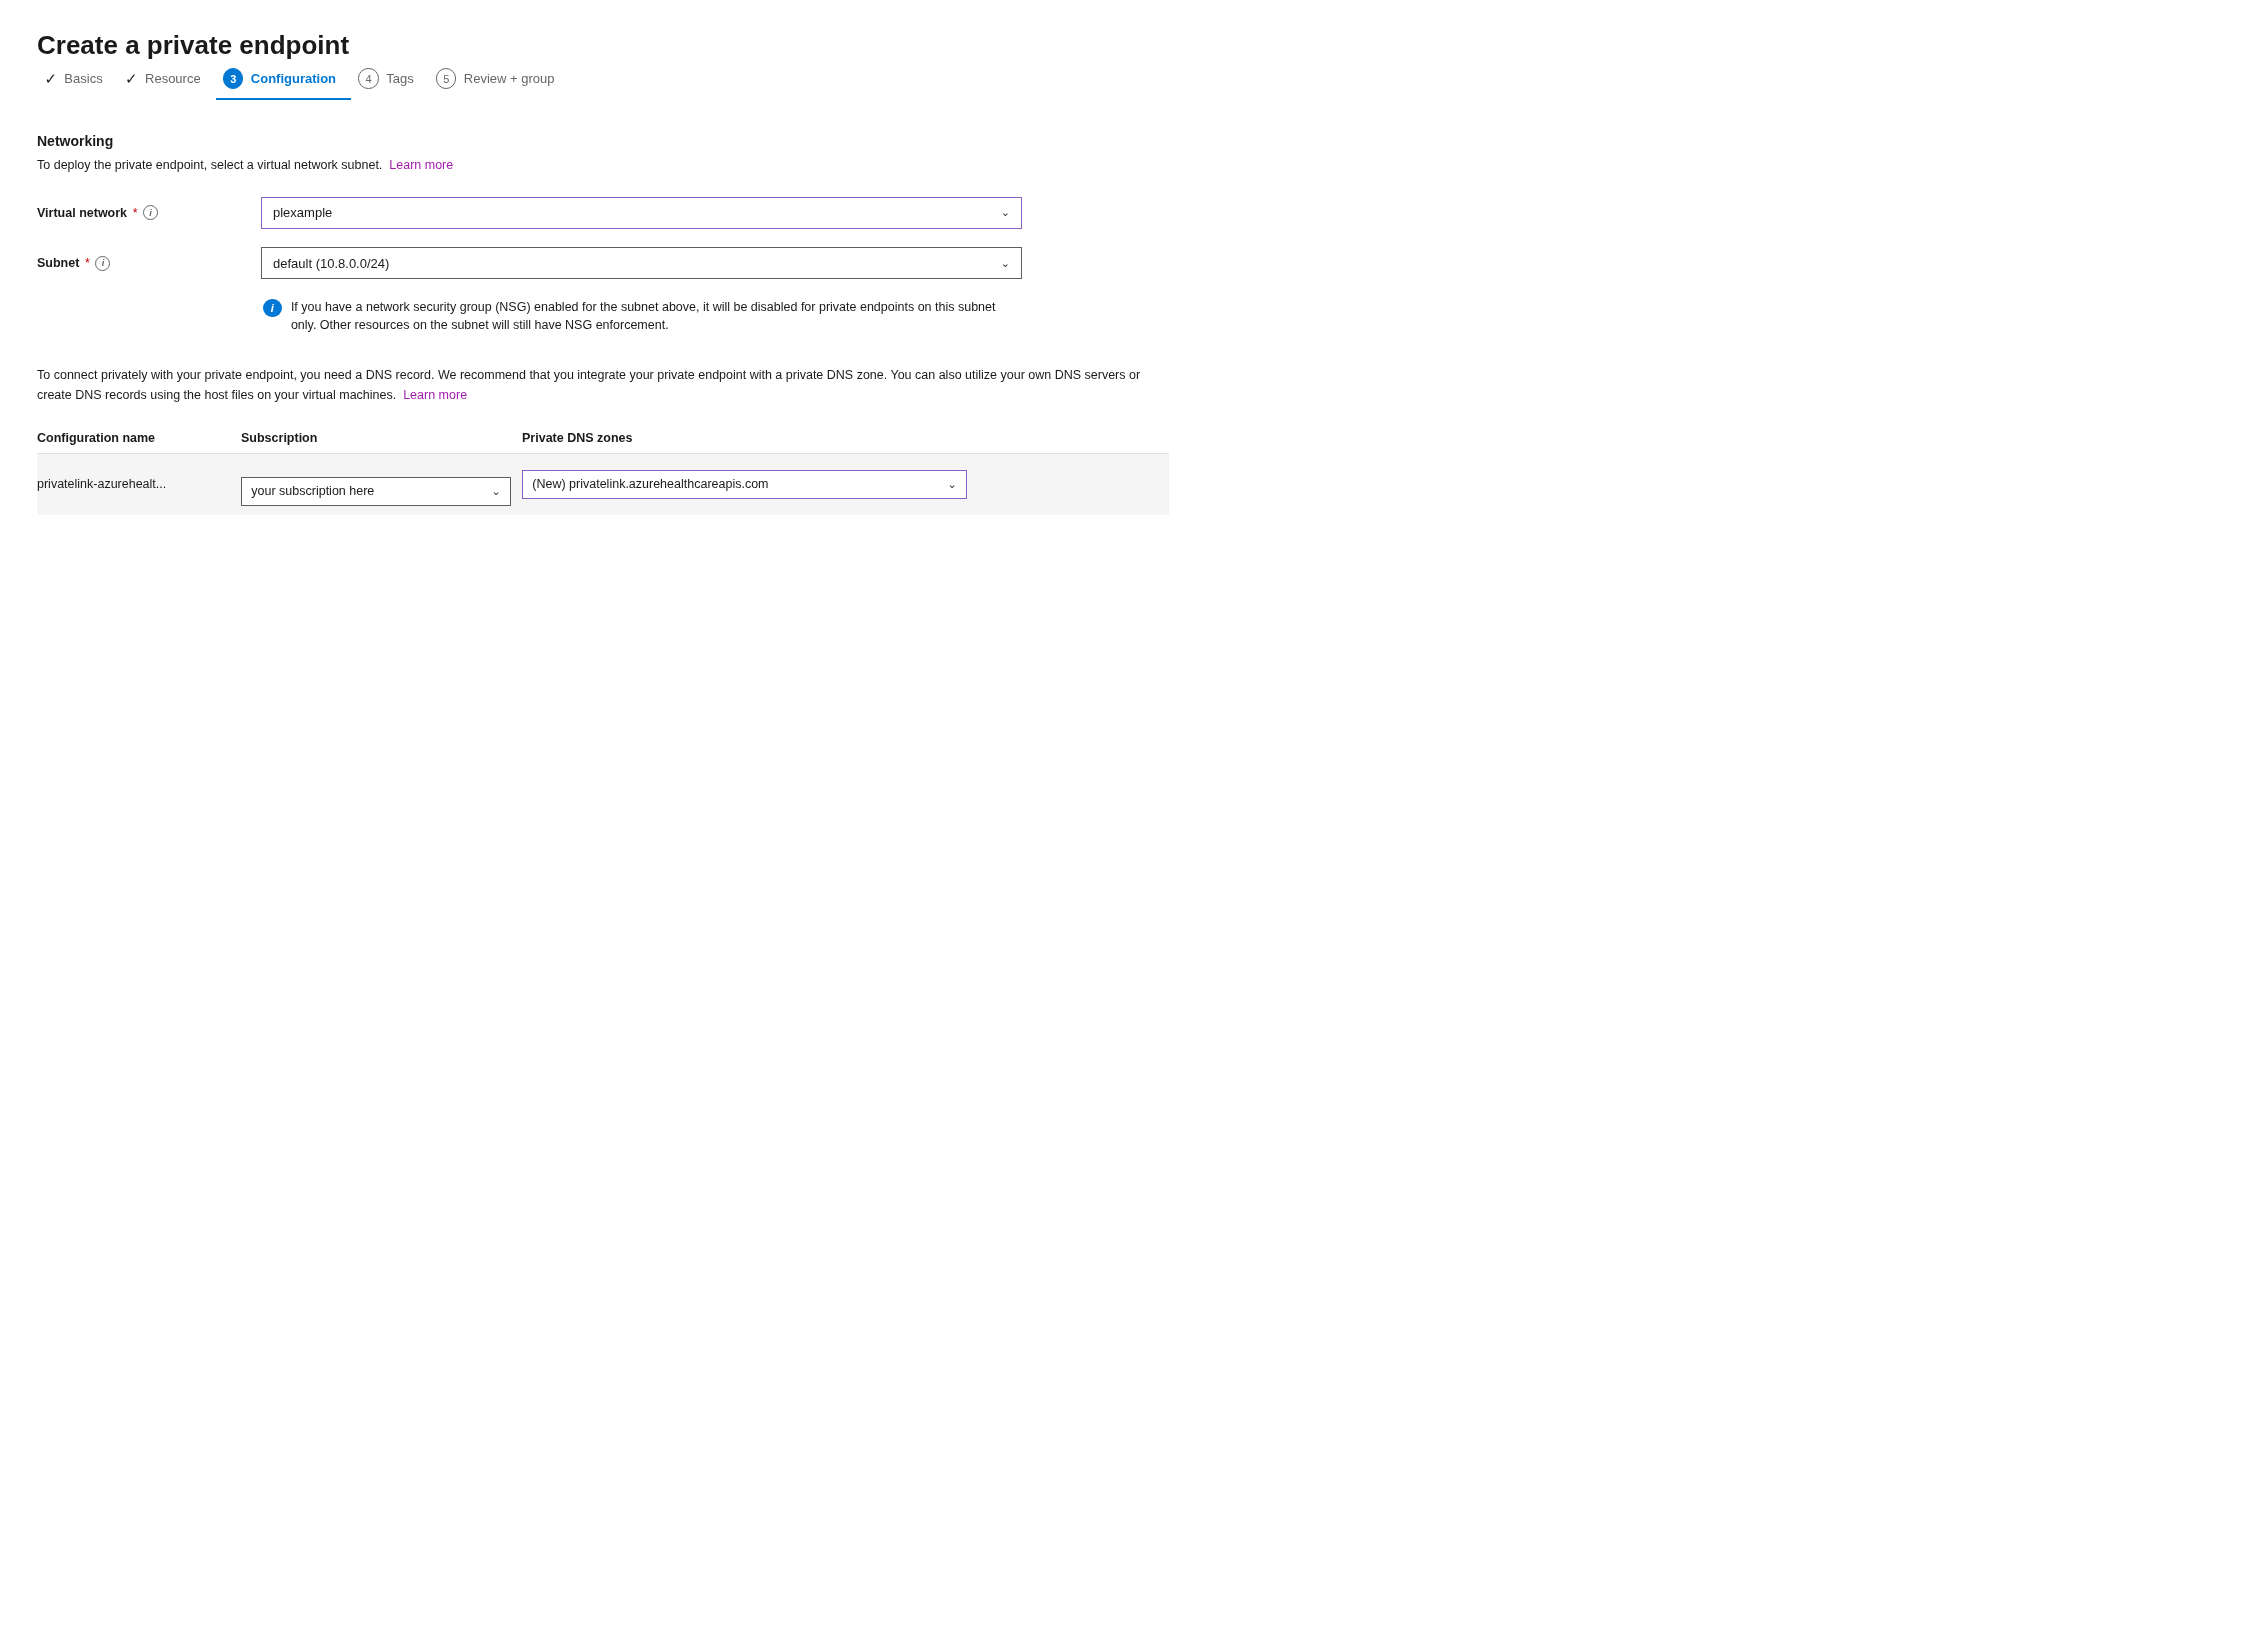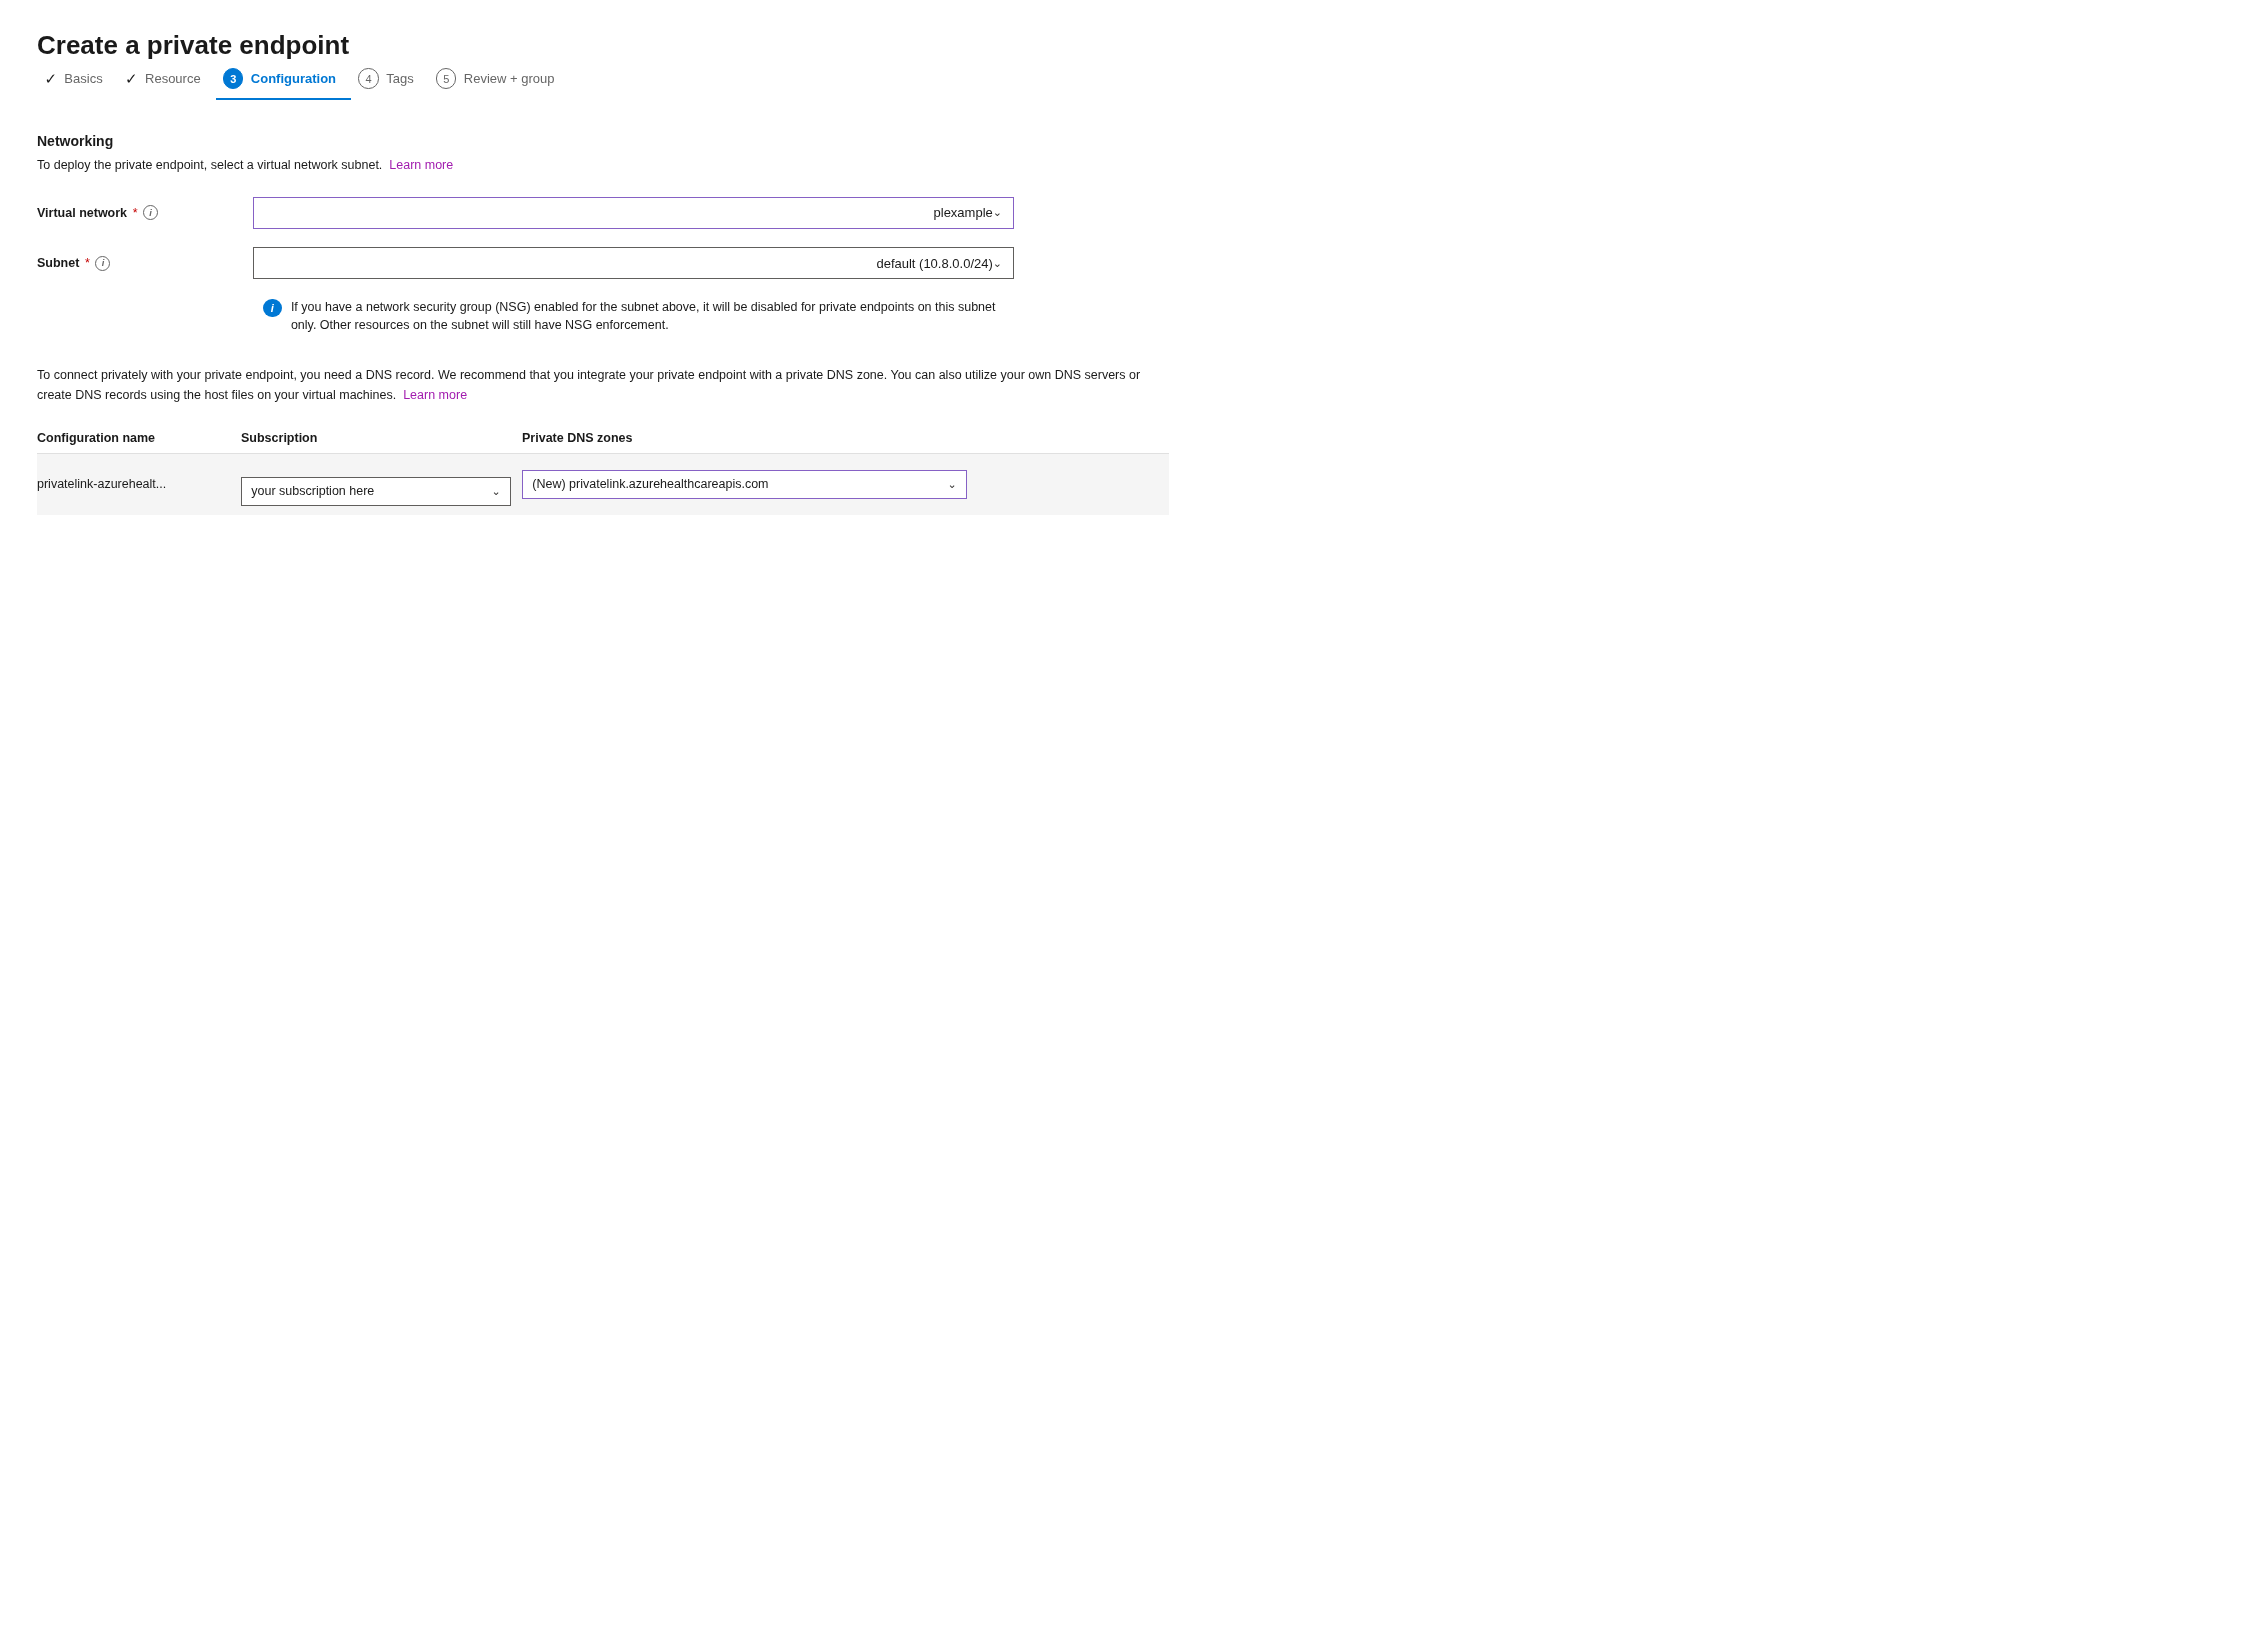--- a/index.html
+++ b/index.html
@@ -85,21 +85,21 @@
       color: #a21caf;
       text-decoration: none;
       cursor: pointer;
       text-align: center;
     }
     
     .form-row {
       display: flex;
       align-items: center;
       margin-bottom: 18.6px;
-      gap: 12px;
+      gap: 20px;
     }
     .form-label {
       font-size: 12.5px;
       font-weight: 600;
       color: #1a1a1a;
       min-width: 204px;
       display: flex;
       align-items: center;
       gap: 5.6px;
     }
@@ -119,21 +119,21 @@
       color: #666;
       cursor: pointer;
       font-style: italic;
       font-weight: 700;
     }
     .dropdown {
       flex: 1;
       max-width: 761px;
       display: flex;
       align-items: center;
-      justify-content: flex-end;
+      justify-content: space-between;
       border: 1.4px solid #8661c5;
       padding: 7.4px 11px;
       cursor: pointer;
       background: #fff;
       font-size: 13px;
     }
     .dropdown.normal {
       border-color: #605e5c;
     }
     .dropdown-arrow {

